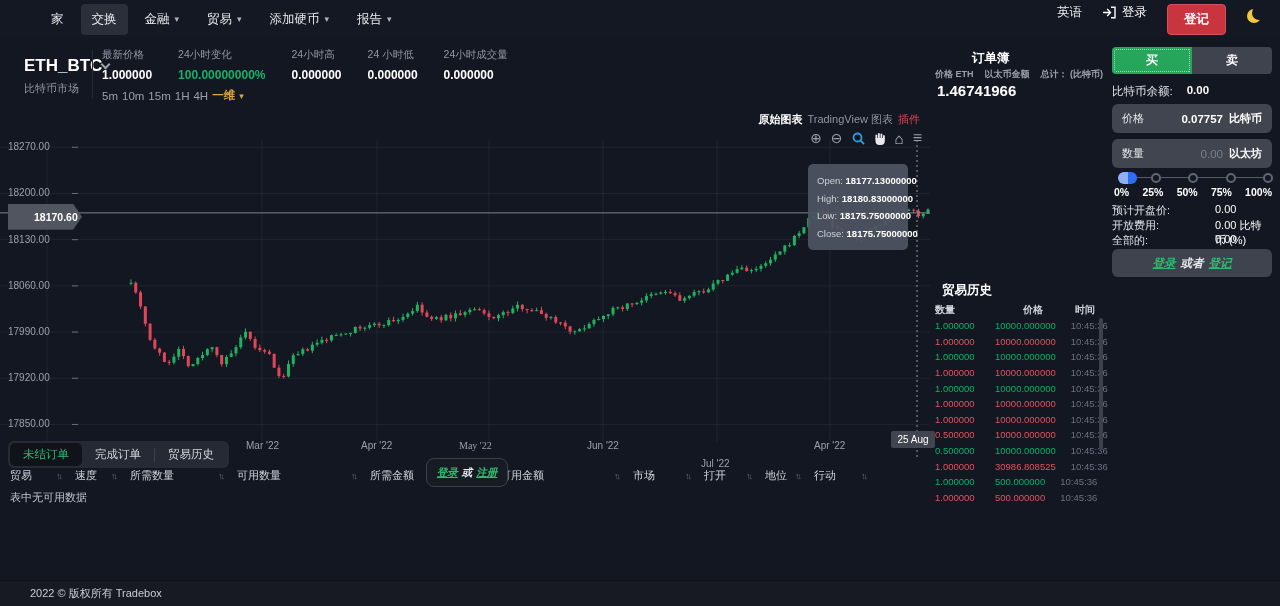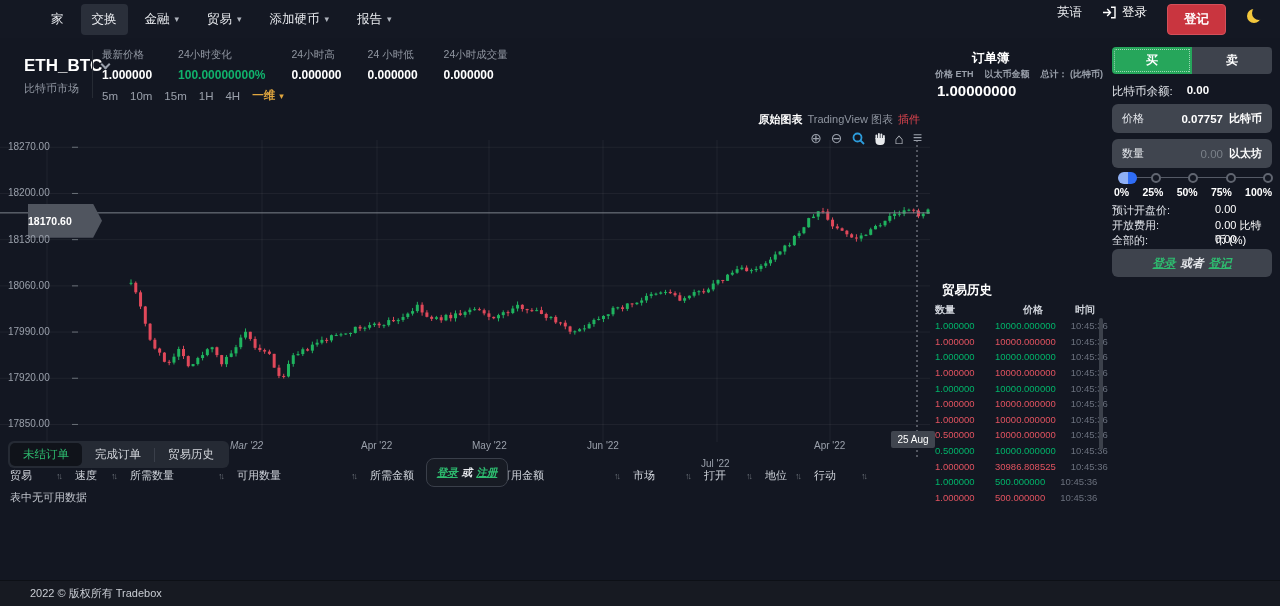--- a/index.html
+++ b/index.html
@@ -40,43 +40,43 @@
   
   .pair-name { font-size:17px; font-weight:800; color:#fff; display:flex; align-items:center; }
   .chev { display:inline-block; width:7px; height:7px; border-right:2px solid #9aa0ab;
     border-bottom:2px solid #9aa0ab; transform:rotate(45deg); margin-top:-4px; }
   .pair-sub { color:#8f95a0; font-size:11px; margin-top:5px; }
   .info-divider { position:absolute; left:92px; top:50px; height:48px; width:1px; background:#262b34; }
   .stats { position:absolute; left:102px; top:48px; display:flex; gap:26px; }
   .stat .lbl { color:#9298a3; font-size:10.5px; }
   .stat .val { color:#fff; font-weight:bold; font-size:12px; margin-top:6px; }
   .stat .val.green { color:#10b26c; }
-  .tf-row { position:absolute; left:102px; top:88px; display:flex; align-items:center; gap:12px;
+  .tf-row { position:absolute; left:102px; top:88px; display:flex; align-items:center; gap:4px;
     font-size:11.5px; color:#9aa0ab; }
   .tf { cursor:pointer; }
   .tf-active { color:#e0a63f; font-weight:bold; display:flex; align-items:center; gap:4px; cursor:pointer; }
   .tf-active .caret { color:#e0a63f; }
 
   
   .chart-head { position:absolute; left:0; top:112px; width:930px; display:flex;
     justify-content:flex-end; gap:5px; padding-right:10px; font-size:11px; }
   .ch-orig { color:#fff; font-weight:bold; cursor:pointer; }
   .ch-tv { color:#8f95a0; cursor:pointer; }
   .ch-plugin { color:#e2454f; cursor:pointer; }
   .chart-tools { position:absolute; left:0; top:130px; width:930px; display:flex;
     justify-content:flex-end; align-items:center; gap:9px; padding-right:8px; }
   .tool { color:#9aa0ab; font-size:14px; line-height:1; cursor:pointer; display:flex; align-items:center; }
   .tool.home { color:#c8ccd3; font-size:15px; }
   #chart { position:absolute; left:0; top:140px; width:930px; height:318px; }
   #chart svg { position:absolute; left:0; top:0; }
   .y-label { position:absolute; left:8px; color:#9aa0ab; font-size:10px; }
   .x-label { position:absolute; color:#9aa0ab; font-size:10px; white-space:nowrap; }
-  .price-tag { position:absolute; left:28px; width:74px; height:34px; background:#50555f;
+  .price-tag { position:absolute; left:8px; width:74px; height:26px; background:#50555f;
     color:#fff; font-size:10.5px; font-weight:bold; display:flex; align-items:center;
-    padding-left:0; clip-path:polygon(0 0,88% 0,100% 50%,88% 100%,0 100%); }
+    padding-left:26px; clip-path:polygon(0 0,88% 0,100% 50%,88% 100%,0 100%); }
   .date-tag { position:absolute; left:891px; top:291px; width:44px; height:17px; background:#40454f;
     border-radius:2px; color:#fff; font-size:10px; display:flex; align-items:center; justify-content:center; }
   .tooltip { position:absolute; left:808px; top:24px; width:100px; background:rgba(78,84,97,.93);
     border-radius:5px; padding:8px 9px; font-size:9.5px; line-height:1.85; white-space:nowrap; }
   .tooltip .tl { color:#ced2d9; }
   .tooltip .tv { color:#fff; font-weight:bold; }
 
   
   .tabs { position:absolute; left:8px; top:441px; display:flex; align-items:center;
     background:#252a34; border-radius:6px; padding:2px; z-index:5; }
@@ -613,32 +613,38 @@
       <rect x="912.1826347305389" y="69.74167330745506" width="3" height="1" fill="#e0485a"></rect>
       <line x1="918.4550898203593" y1="68.65833887419387" x2="918.4550898203593" y2="78.20929349769241" stroke="#e0485a" stroke-width="1"></line>
       <rect x="916.9550898203593" y="70.65281366791999" width="3" height="5.553073863176692" fill="#e0485a"></rect>
       <line x1="923.2275449101796" y1="72.19412978291061" x2="923.2275449101796" y2="78.50320439242977" stroke="#1fb35f" stroke-width="1"></line>
       <rect x="921.7275449101796" y="73.78348879753393" width="3" height="2.422398733562744" fill="#1fb35f"></rect>
       <line x1="928" y1="68.42589550738921" x2="928" y2="73.8320997309337" stroke="#1fb35f" stroke-width="1"></line>
       <rect x="926.5" y="69.465" width="3" height="4.318488797533931" fill="#1fb35f"></rect>
       <line x1="0" y1="72.86400000000097" x2="930" y2="72.86400000000097" stroke="#7c828c" stroke-width="1"></line>
       <line x1="917" y1="0" x2="917" y2="318" stroke="#9598a1" stroke-width="1" stroke-dasharray="2,3"></line>
     </svg>
+  <div class="tooltip">
+    <div><span class="tl">Open:</span> <span class="tv">18177.13000000</span></div>
+    <div><span class="tl">High:</span> <span class="tv">18180.83000000</span></div>
+    <div><span class="tl">Low:</span> <span class="tv">18175.75000000</span></div>
+    <div><span class="tl">Close:</span> <span class="tv">18175.75000000</span></div>
+  </div>
   <div class="price-tag" id="price-tag" style="top: 63.864px;">18170.60</div>
   <div class="date-tag">25 Aug</div>
 <div class="y-label" style="top: 1.26px;">18270.00</div>
     <div class="y-label" style="top: 47.46px;">18200.00</div>
     <div class="y-label" style="top: 93.66px; text-align: center;">18130.00</div>
     <div class="y-label" style="top: 139.86px;">18060.00</div>
     <div class="y-label" style="top: 186.06px;">17990.00</div>
     <div class="y-label" style="top: 232.26px;">17920.00</div>
     <div class="y-label" style="top: 278.46px;">17850.00</div>
-    <div class="x-label" style="left: 230px; top: 300px; font-style: italic;">Mar '22</div>
+    <div class="x-label" style="left: 246px; top: 300px;">Mar '22</div>
     <div class="x-label" style="left: 361px; top: 300px;">Apr '22</div>
-    <div class="x-label" style="left: 472px; top: 300px;">May '22</div>
+    <div class="x-label" style="left: 459px; top: 300px; font-family: Liberation Serif, serif;">May '22</div>
     <div class="x-label" style="left: 587px; top: 300px;">Jun '22</div>
     <div class="x-label" style="left: 701px; top: 318px;">Jul '22</div>
     <div class="x-label" style="left: 814px; top: 300px;">Apr '22</div>
   </div>
 
 <div class="tabs" id="order-tabs">
     <div class="tab active">未结订单</div>
     <div class="tab">完成订单</div>
     <span class="tab-sep"></span>
     <div class="tab">贸易历史</div>
@@ -691,21 +697,21 @@
   <span class="g-link">注册</span>
 </div>
 <div class="empty-text">表中无可用数据</div>
 
 <div class="abs panel-title" style="left:942px; top:50px;margin-left:30px;">订单簿</div>
 <div class="ob-head">
   <span>价格 ETH</span>
   <span>以太币金额</span>
   <span>总计： (比特币)</span>
 </div>
-<div class="ob-value">1.00000000</div>
+<div class="ob-value">1.46741966</div>
 
 <div class="abs panel-title" style="left:942px; top:282px;">贸易历史</div>
 <div class="th-head" id="th-head">
     <span class="c1">数量</span>
     <span class="c2">价格</span>
     <span class="c3">时间</span>
   </div>
 <div class="th-rows" id="th-rows">
     <div class="th-row buy">
       <span class="c1">1.000000</span>

